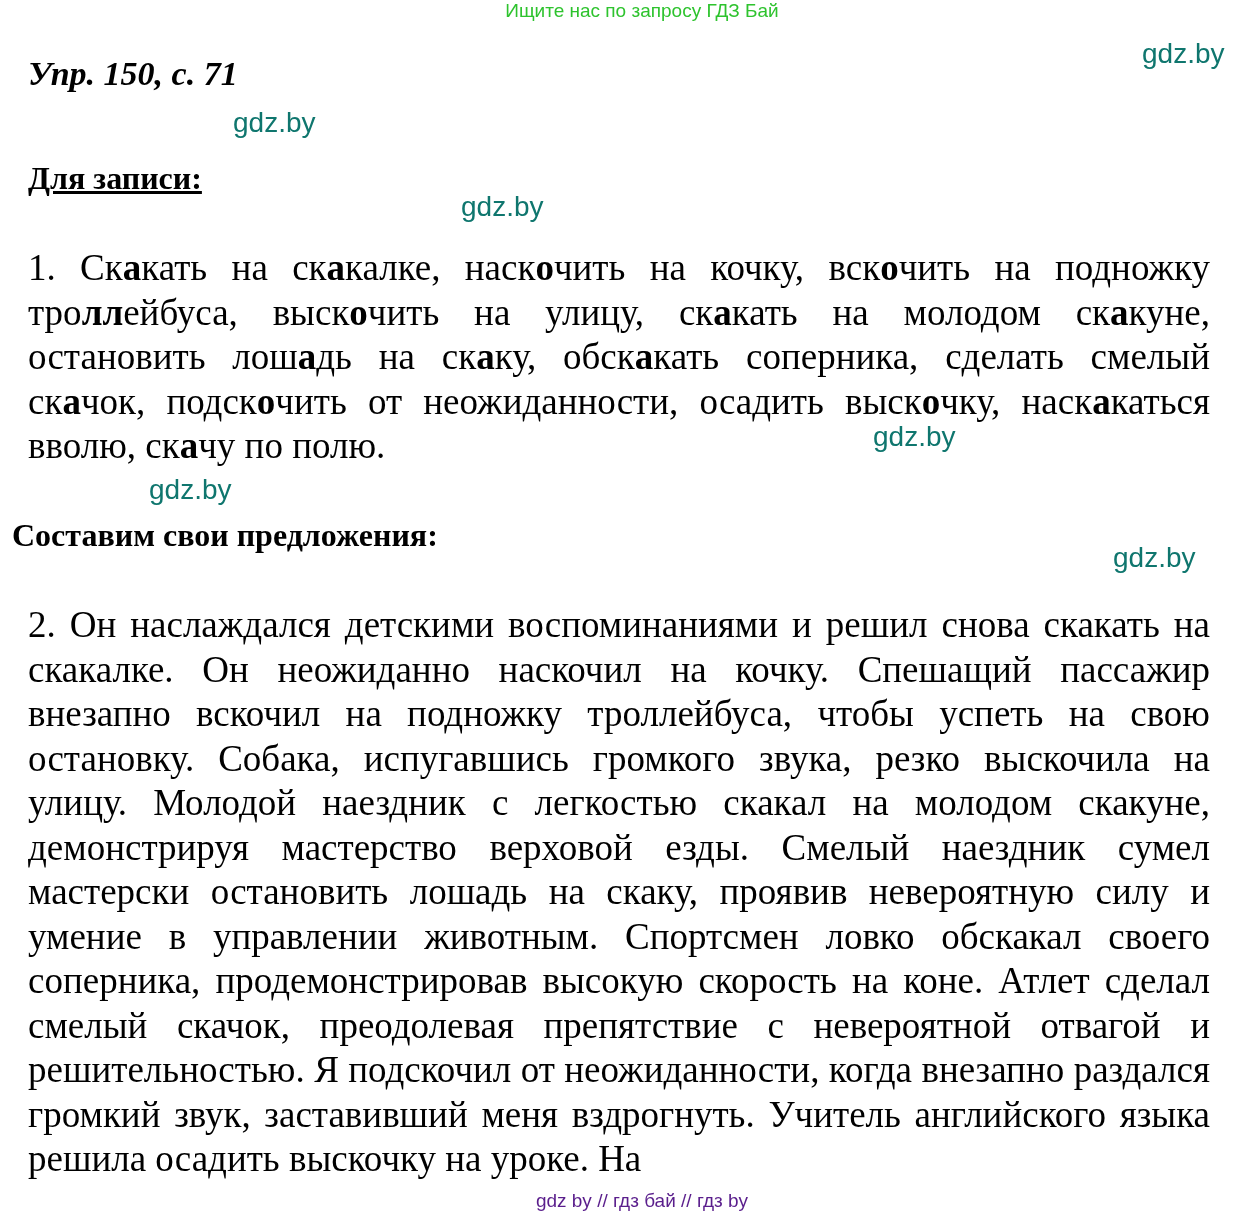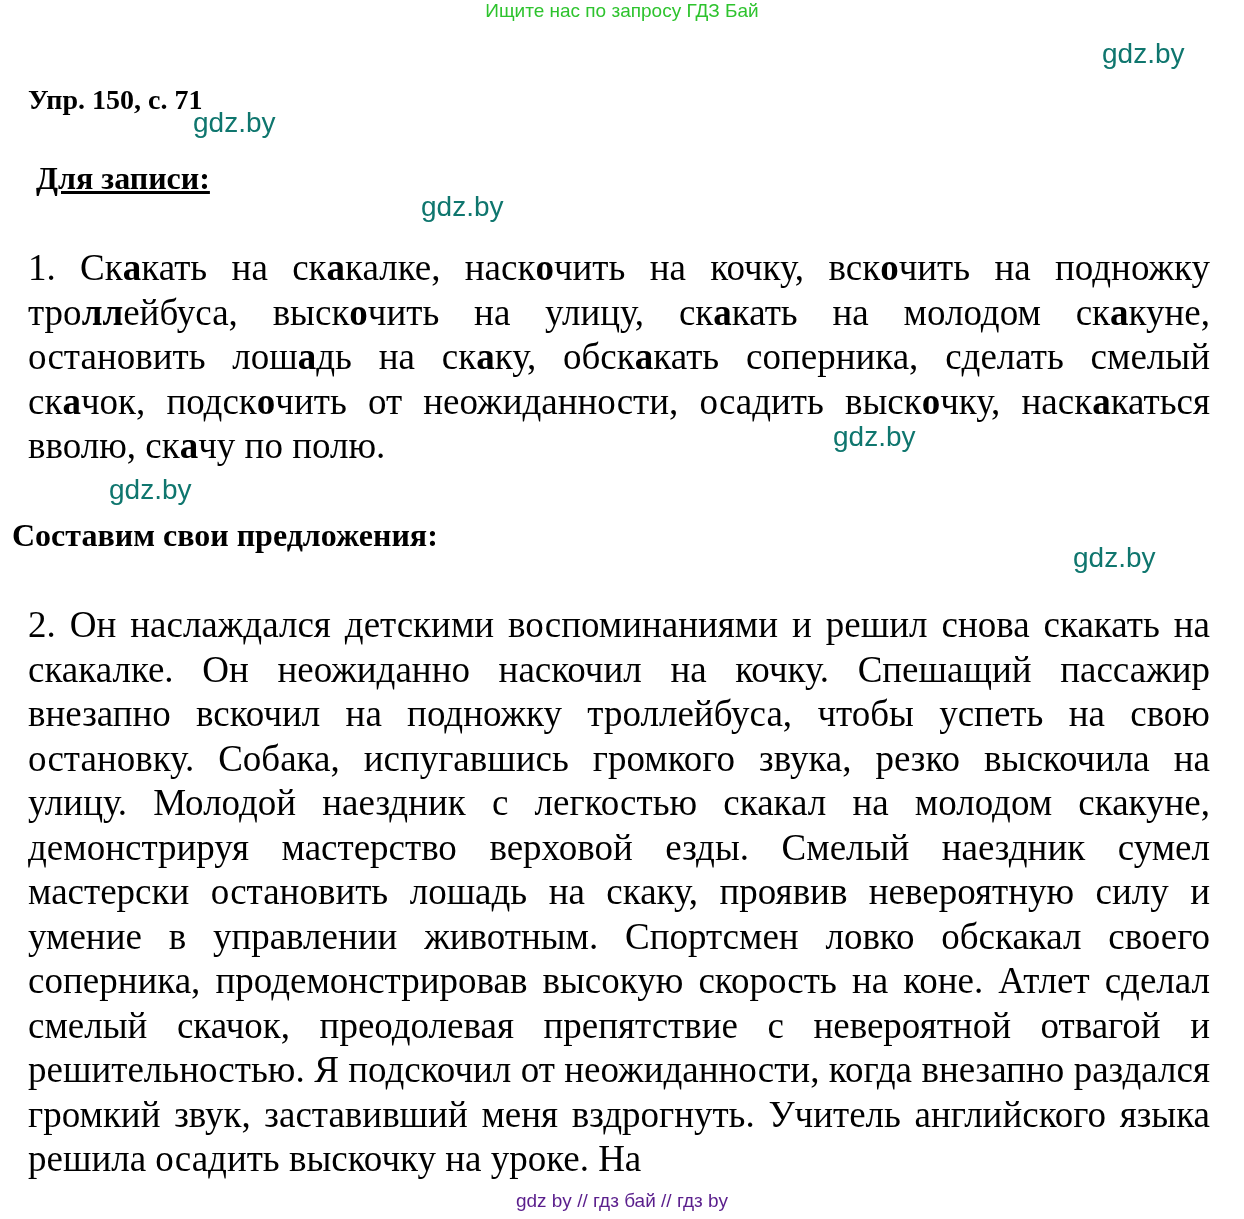--- a/index.html
+++ b/index.html
@@ -1,24 +1,24 @@
 <!DOCTYPE html>
 <html><head>
 <meta charset="utf-8">
 <style>
   html, body { margin: 0; padding: 0; background: #ffffff; }
   body { width: 1244px; height: 1219px; position: relative; overflow: hidden; }
-  .sans { font-family: "Liberation Sans", "DejaVu Sans", sans-serif; }
+  .sans { font-family: "Liberation Sans", "DejaVu Sans", sans-serif; margin-left: 40px; }
   .serif { font-family: "Liberation Serif", "DejaVu Serif", serif; color: #000; }
   .abs { position: absolute; }
   .top-banner { left: 0; right: 0; top: 0; text-align: center; font-size: 19px; color: #2ec32e; }
   .wm { font-size: 28px; color: #0f766e; }
-  .title { left: 28px; top: 84px; font-size: 28px; font-weight: bold; }
+  .title { left: 28px; top: 55px; font-size: 34px; font-weight: bold; font-style: italic; }
   .heading { font-size: 32px; font-weight: bold; }
-  .u { text-decoration: underline; margin-left: 8px; }
+  .u { text-decoration: underline; }
   .para { left: 28px; width: 1182px; font-size: 37px; line-height: 44.5px; text-align: justify; }
   .para b { font-weight: bold; }
   .footer { left: 0; right: 0; top: 1190px; text-align: center; font-size: 19px; color: #5a1e8c; }
 </style>
 </head>
 <body>
 
 <div class="abs top-banner sans">Ищите нас по запросу ГДЗ Бай</div>
 
 <div class="abs wm sans" style="left:1102px; top:38px;">gdz.by</div>

